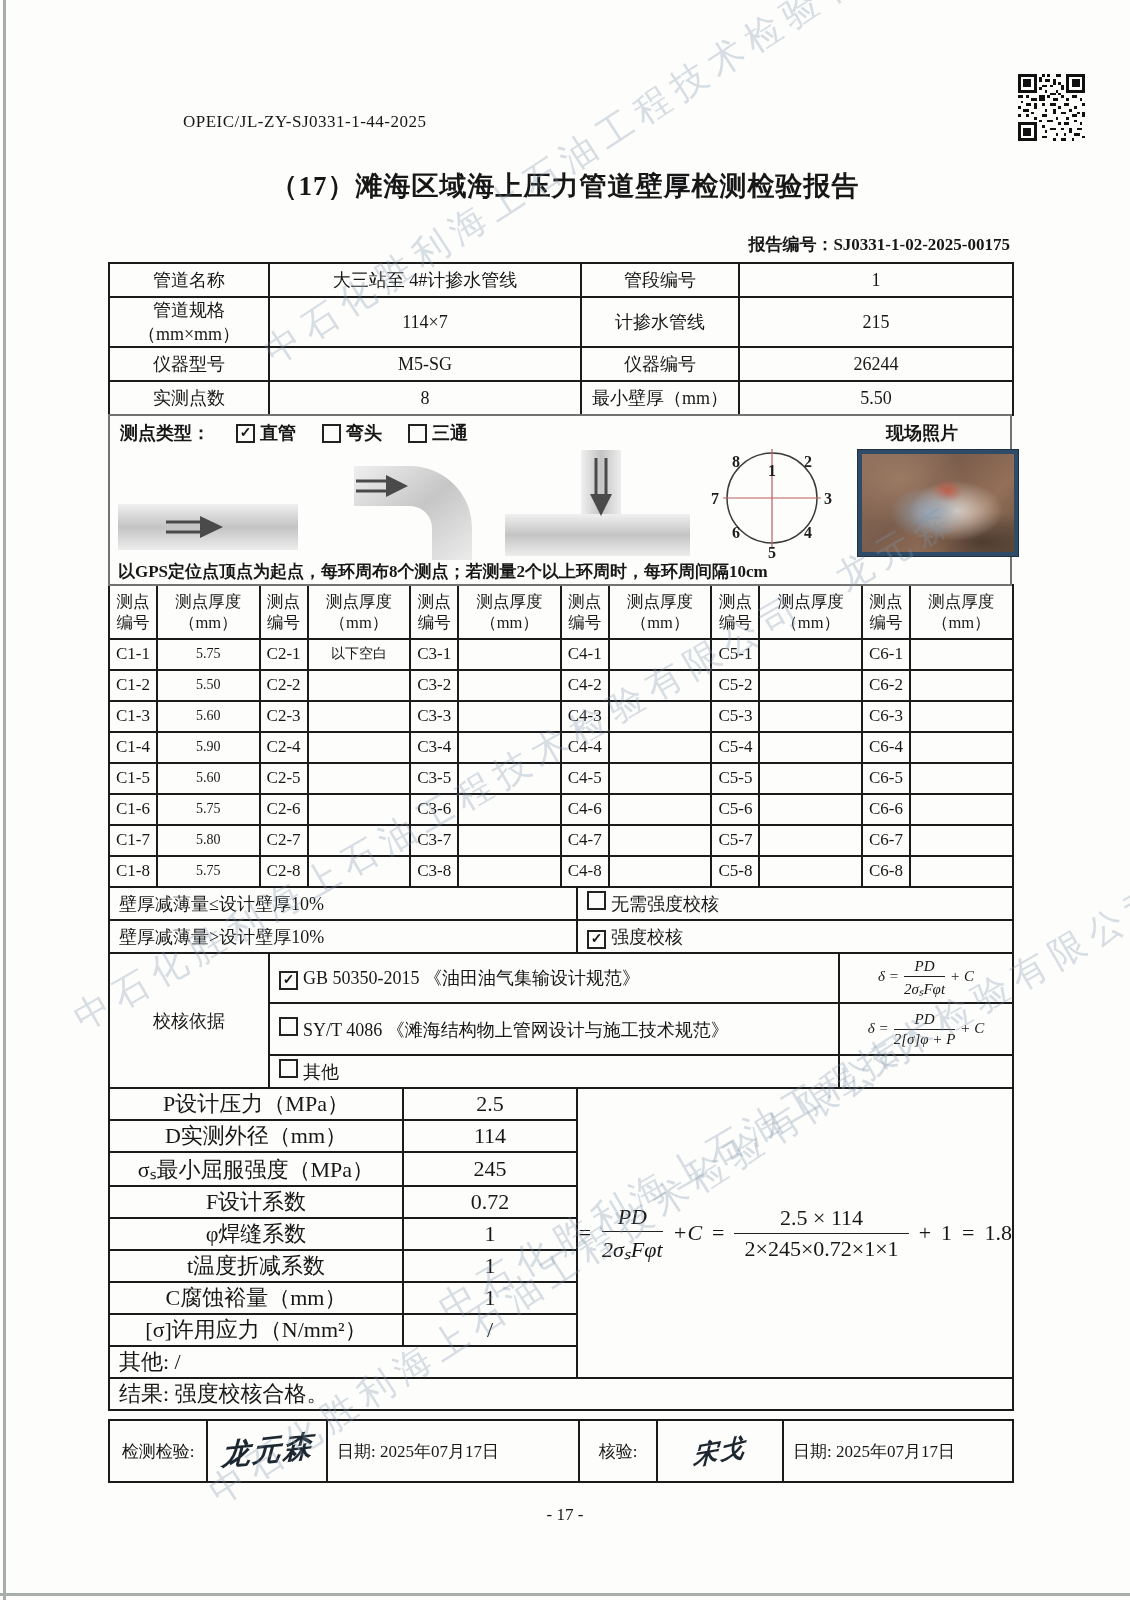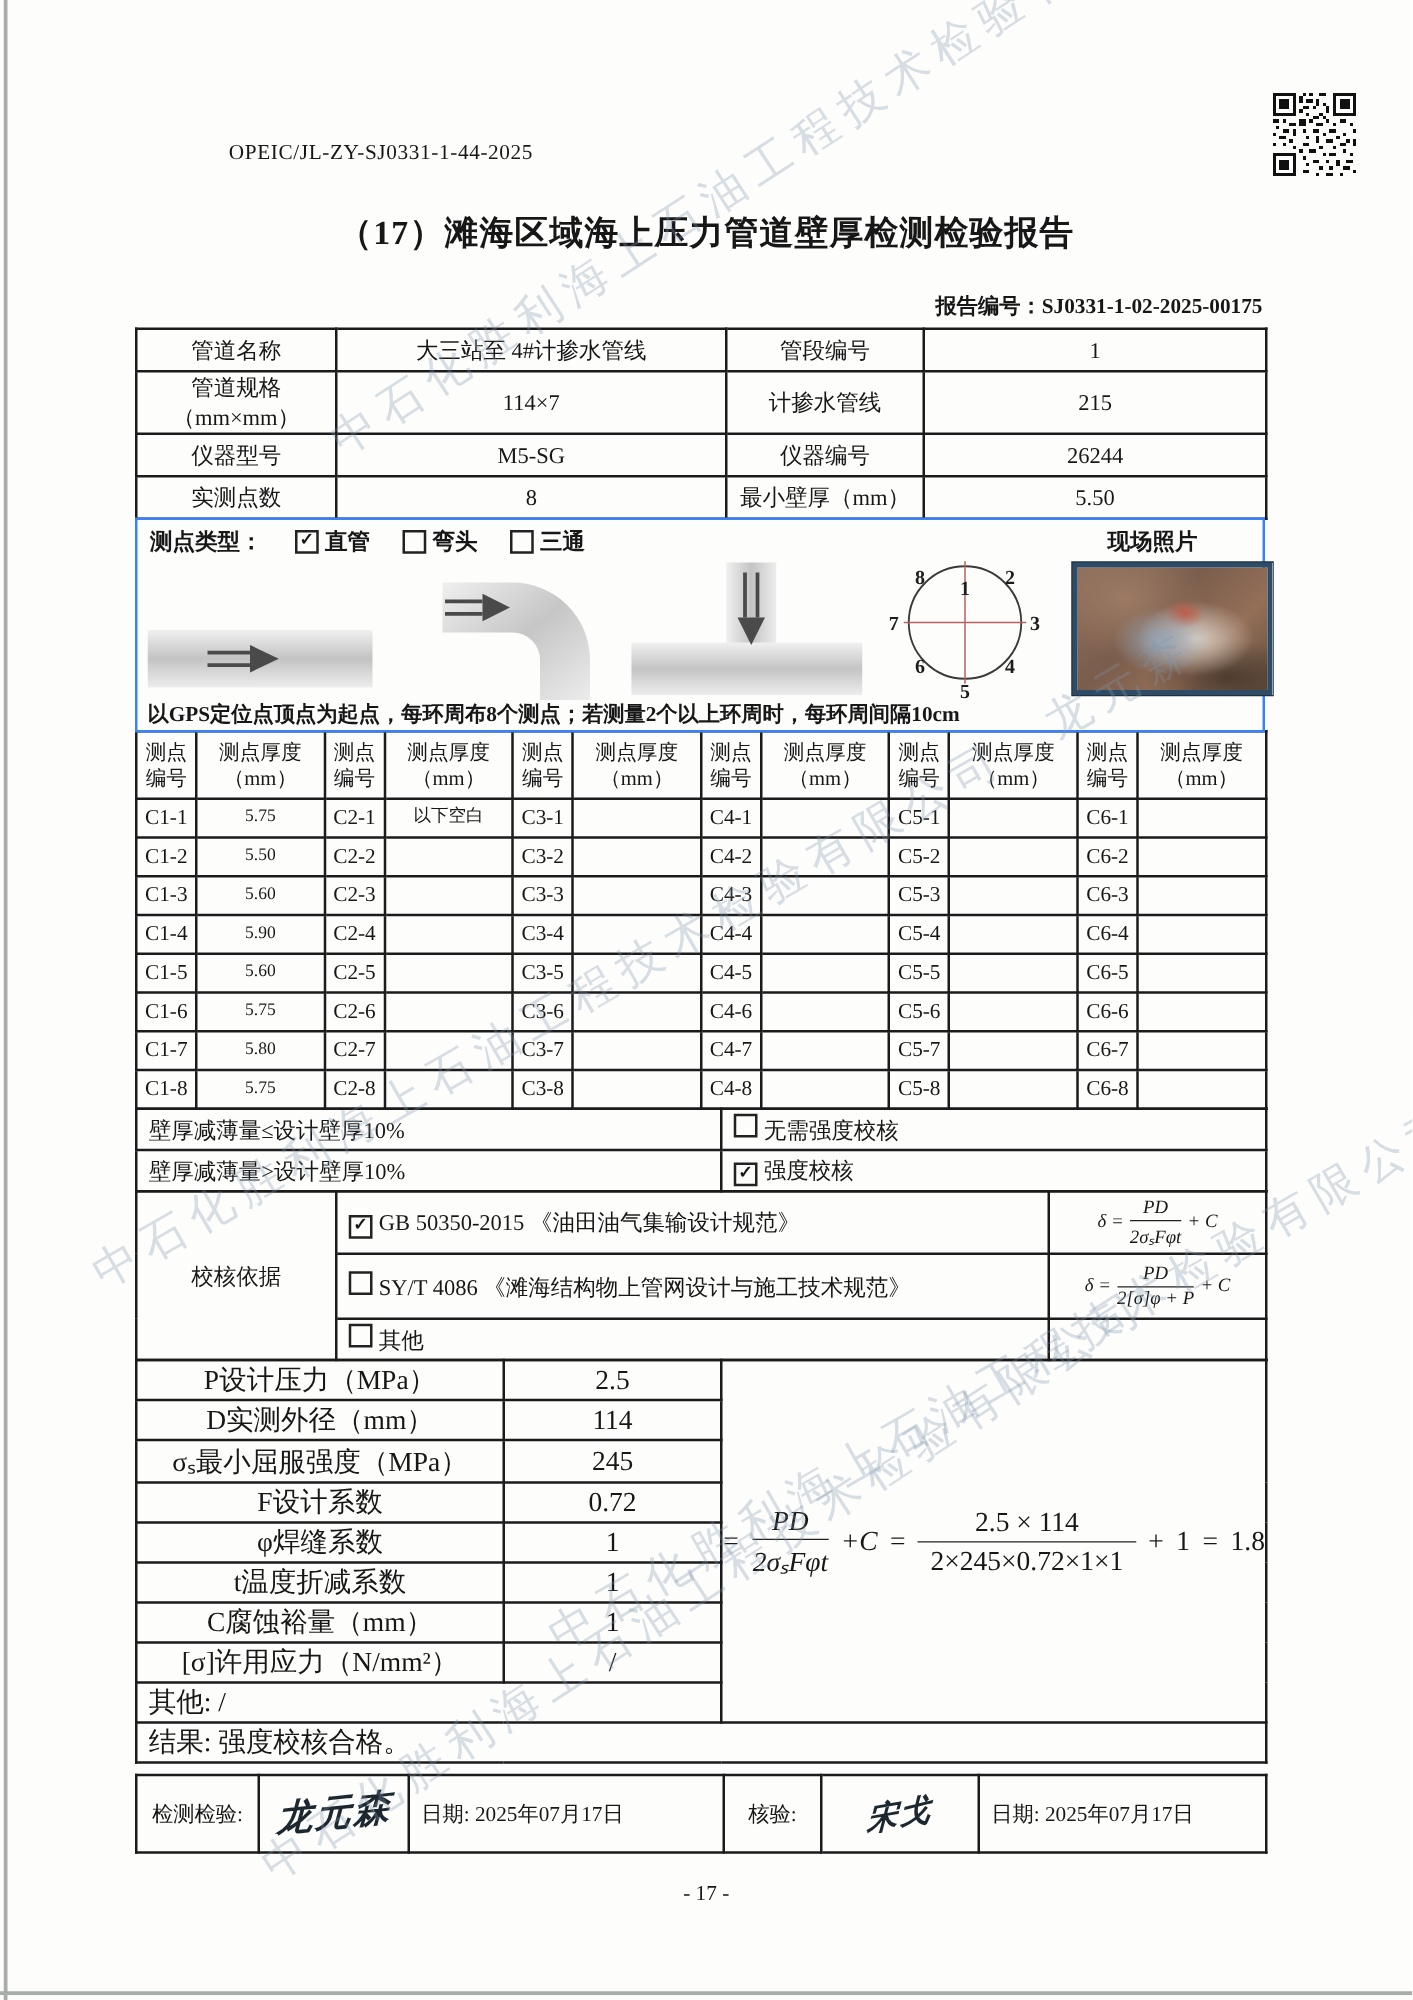--- a/index.html
+++ b/index.html
@@ -25,21 +25,21 @@
 
   .stack { position:absolute; left:108px; top:262px; width:904px; }
   table.tbl { width:904px; border-collapse:collapse; table-layout:fixed; margin-top:-2px; }
   table.tbl:first-child { margin-top:0; }
   .tbl td { border:2px solid #1b1b1b; text-align:center; vertical-align:middle;
             font-size:18px; padding:0 4px; overflow:hidden; }
   .tl { text-align:left !important; padding-left:9px !important; }
 
   .info tr { height:34px; }
 
-  .box { border:2px solid #3b82f6; margin-top:-2px; position:relative; background:transparent; }
+  .box { border:2px solid #737373; margin-top:-2px; position:relative; background:transparent; }
   .type-row { display:flex; align-items:center; height:34px; padding:0 10px; font-weight:bold; font-size:18px; }
   .opt { margin-left:26px; display:inline-flex; align-items:center; }
   .opt:first-of-type { margin-left:14px; }
   .photo-label { margin-left:auto; margin-right:42px; }
   .cbx { display:inline-block; width:15px; height:15px; border:2px solid #222; margin-right:5px;
          line-height:14px; font-size:14px; font-weight:bold; text-align:center; flex:none; }
   .diagrams { position:relative; height:110px; }
   .diagrams > * { position:absolute; }
   .d-straight { left:8px;  top:44px; }
   .d-elbow   { left:230px; top:0; }

